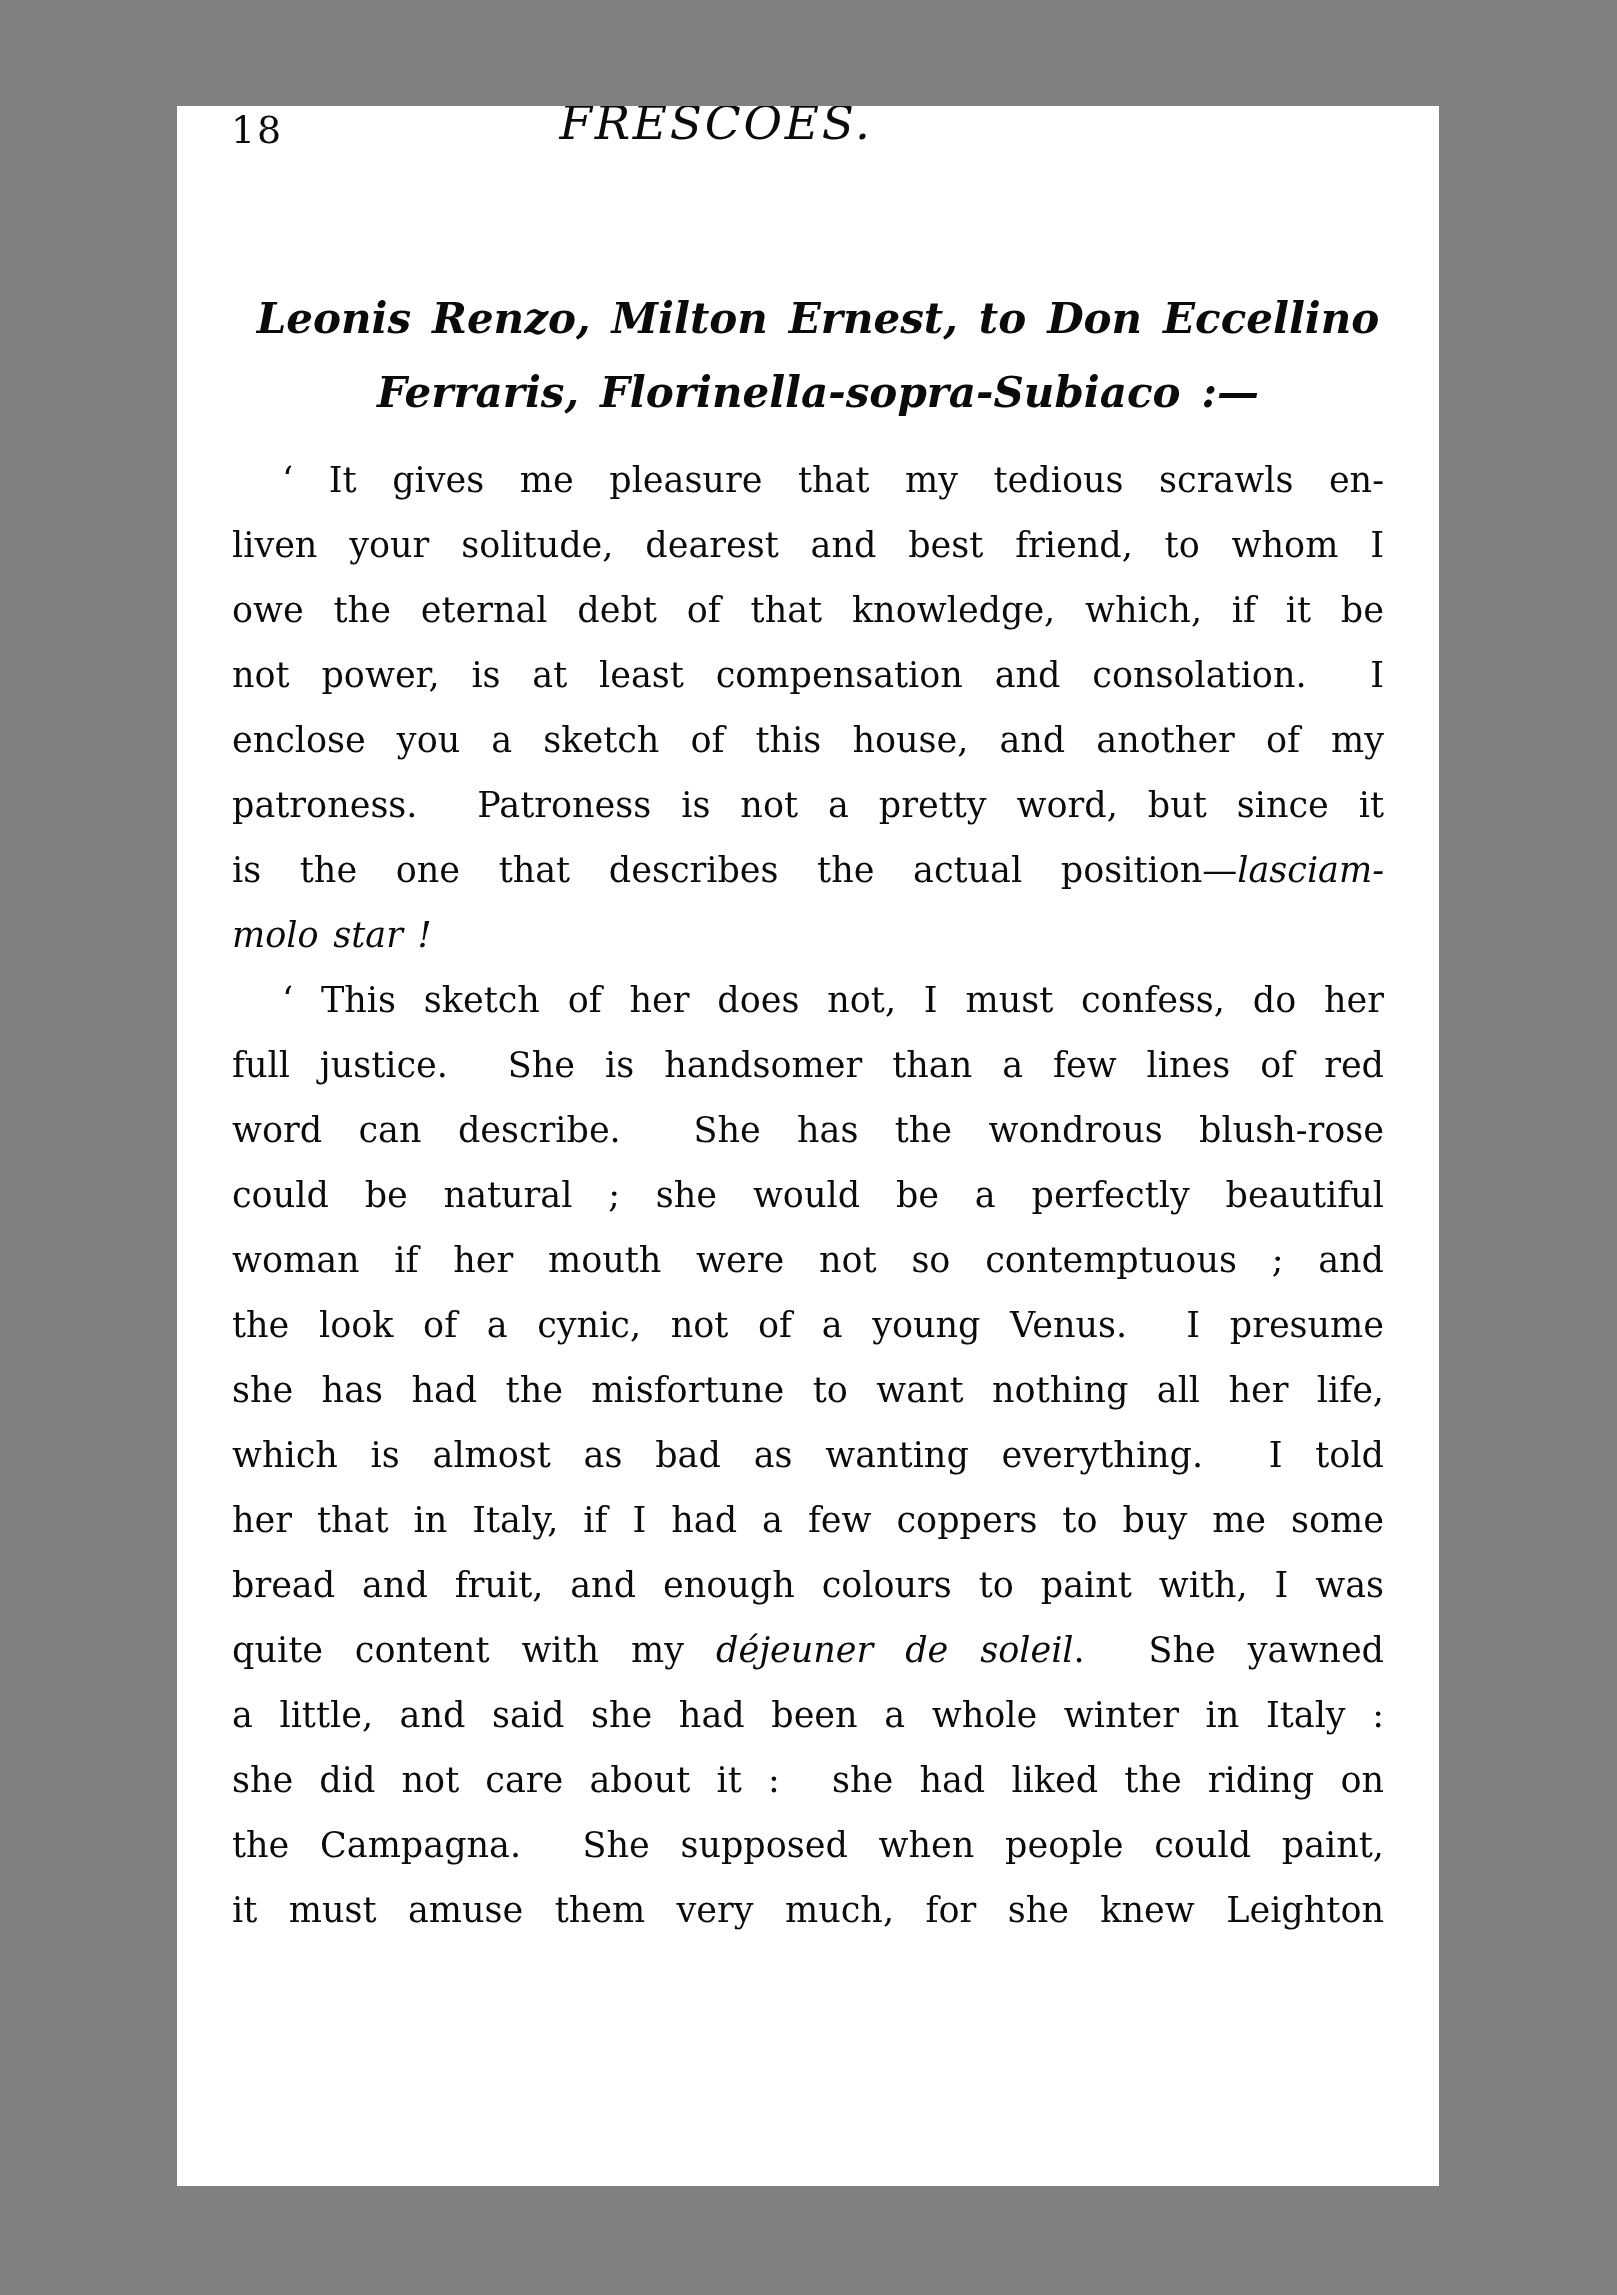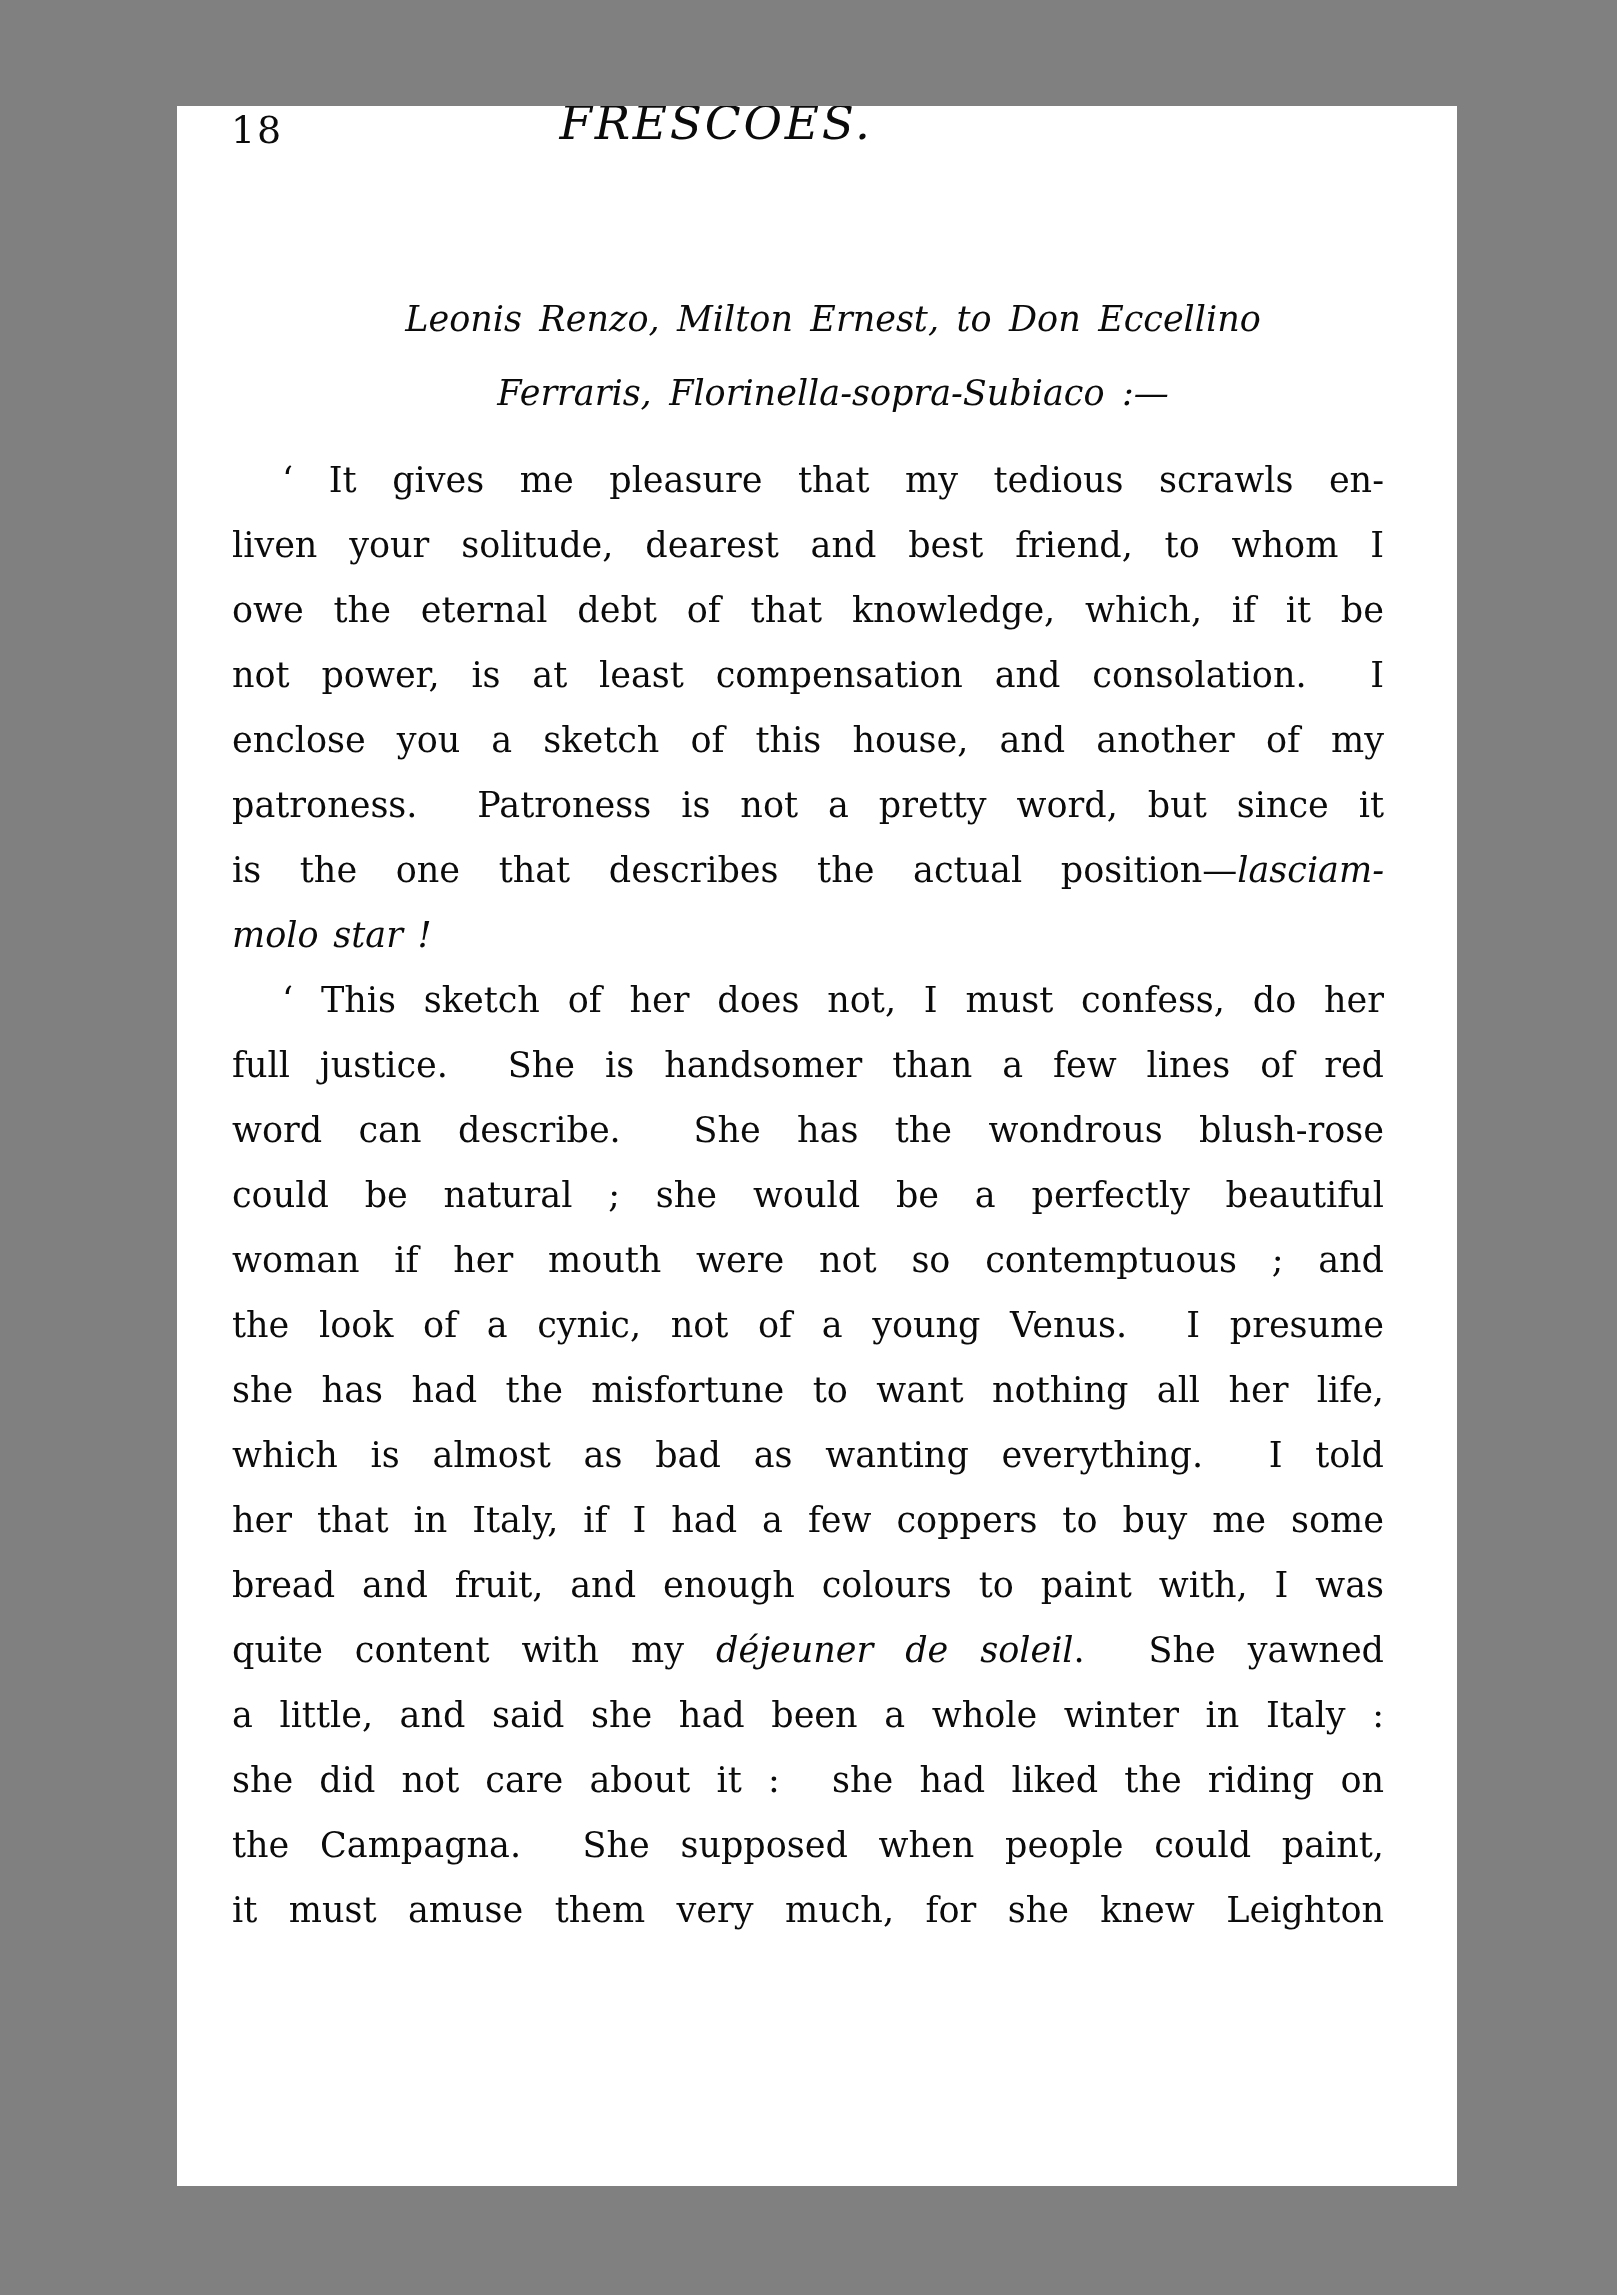--- a/index.html
+++ b/index.html
@@ -16,21 +16,20 @@
     overflow: hidden;
   }
   .page {
     position: absolute;
     left: 177px;
     top: 106px;
     width: 1262px;
     height: 2080px;
     background: #ffffff;
     overflow: hidden;
-    padding-left: 18px;
   }
   .page-number {
     position: absolute;
     left: 54px;
     top: 1.8px;
     font-size: 38px;
     letter-spacing: 1.8px;
   }
   .running-title {
     position: absolute;
@@ -38,27 +37,28 @@
     top: -10.8px;
     transform: translateX(-50%);
     font-style: italic;
     font-size: 47px;
     letter-spacing: 2.7px;
     white-space: nowrap;
   }
   .letter-heading {
     position: absolute;
     top: 176px;
-    left: 16px;
+    left: 10px;
     width: 100%;
     text-align: center;
     font-style: italic;
-    font-size: 35px;
+    font-size: 42px;
     line-height: 74px;
     word-spacing: 6.3px;
+    font-weight: bold;
   }
   .letter-body {
     position: absolute;
     left: 55px;
     top: 342px;
     width: 1152px;
     font-size: 35px;
     line-height: 65px;
     word-spacing: 3.6px;
   }

